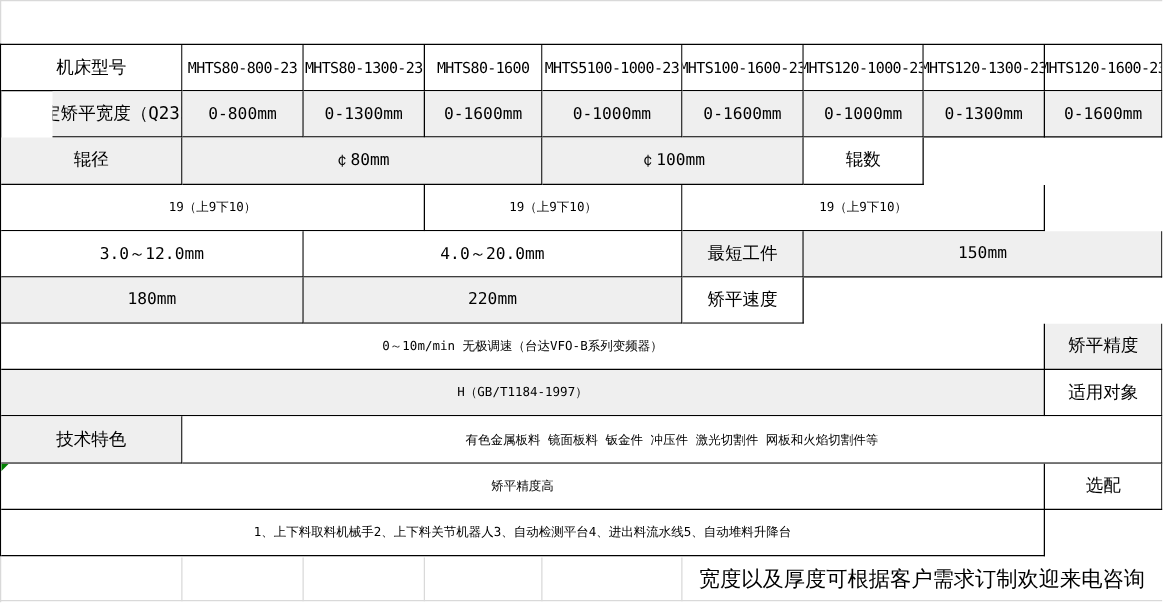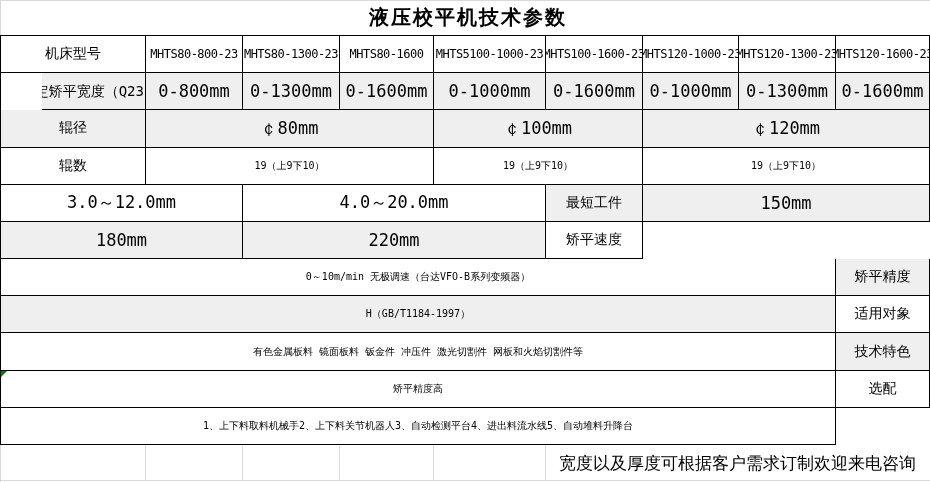--- a/index.html
+++ b/index.html
@@ -26,21 +26,21 @@
     border-top:1px solid var(--table-border);
     border-left:1px solid var(--table-border);
     display:grid;
     grid-template-columns:145px 97px 97px 94px 112px 97px 96px 97px 94px;
     grid-template-rows:repeat(11,1fr);
   }
   .c{
     display:flex;align-items:center;justify-content:center;
     border-right:1px solid var(--table-border);
     border-bottom:1px solid var(--table-border);
-    font-size:17px;white-space:nowrap;overflow:hidden;
+    font-size:13px;white-space:nowrap;overflow:hidden;
     box-sizing:border-box;position:relative;background:#ffffff;
   }
   .lbl{font-size:14px;}
   .model{font-size:12px;letter-spacing:-0.5px;}
   .shade{background:var(--row-shade);}
   .two-line{flex-direction:row;line-height:1.3;margin-left:41px;}
   .s2{grid-column:span 2;}
   .s3{grid-column:span 3;}
   .s8{grid-column:span 8;}
   .cjk{font-size:10px;}
@@ -55,21 +55,20 @@
     position:absolute;left:545px;top:446px;width:385px;height:34px;
     display:flex;align-items:center;justify-content:center;
     font-size:17px;white-space:nowrap;
   }
 </style>
 </head>
 <body>
 
 <div class="sheet">
 
-  <div class="title">液压校平机技术参数</div>
 
   <div class="tbl">
 
     <div class="c lbl">机床型号</div>
     <div class="c model">MHTS80-800-23</div>
     <div class="c model">MHTS80-1300-23</div>
     <div class="c model">MHTS80-1600</div>
     <div class="c model">MHTS5100-1000-23</div>
     <div class="c model">MHTS100-1600-23</div>
     <div class="c model">MHTS120-1000-23</div>
@@ -85,21 +84,20 @@
     <div class="c shade">0-1600mm</div>
     <div class="c shade">0-1000mm</div>
     <div class="c shade">0-1600mm</div>
     <div class="c shade">0-1000mm</div>
     <div class="c shade">0-1300mm</div>
     <div class="c shade">0-1600mm</div>
 
     <div class="c lbl shade">辊径</div>
     <div class="c s3 shade">￠80mm</div>
     <div class="c s2 shade">￠100mm</div>
-    <div class="c s3 shade">￠120mm</div>
 
     <div class="c lbl">辊数</div>
     <div class="c s3 cjk">19（上9下10）</div>
     <div class="c s2 cjk">19（上9下10）</div>
     <div class="c s3 cjk">19（上9下10）</div>
 
     <div class="c s2">3.0～12.0mm</div>
     <div class="c s3">4.0～20.0mm</div>
 
     <div class="c lbl shade">最短工件</div>
@@ -107,23 +105,23 @@
     <div class="c s2 shade">180mm</div>
     <div class="c s3 shade">220mm</div>
 
     <div class="c lbl">矫平速度</div>
     <div class="c s8 cjk">0～10m/min 无极调速（台达VFO-B系列变频器）</div>
 
     <div class="c lbl shade">矫平精度</div>
     <div class="c s8 cjk shade">H（GB/T1184-1997）</div>
 
     <div class="c lbl">适用对象</div>
+    <div class="c lbl shade">技术特色</div>
+
     <div class="c s8 cjk">有色金属板料 镜面板料 钣金件 冲压件 激光切割件 网板和火焰切割件等</div>
-
-    <div class="c lbl shade">技术特色</div>
     <div class="c s8 cjk">
       <span class="flag"></span>
       <span>矫平精度高</span>
     </div>
 
     <div class="c lbl">选配</div>
     <div class="c s8 cjk">1、上下料取料机械手2、上下料关节机器人3、自动检测平台4、进出料流水线5、自动堆料升降台</div>
 
   </div>
 

